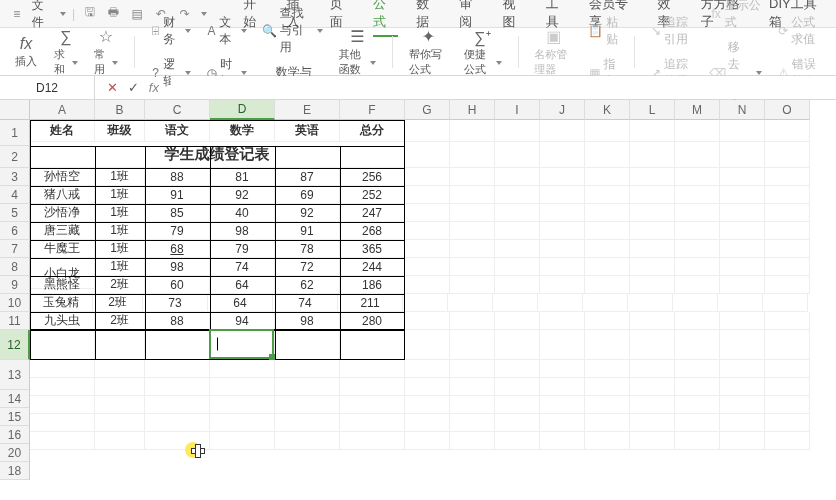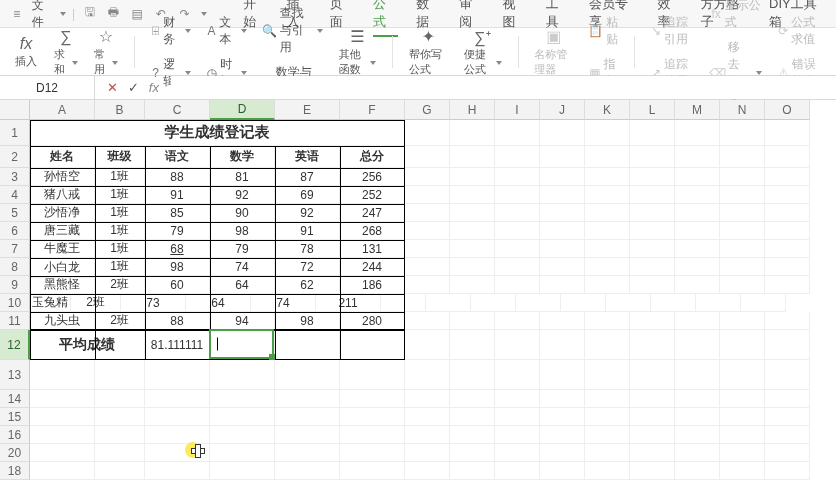--- a/index.html
+++ b/index.html
@@ -262,49 +262,49 @@
       <div class="row-h" style="height: 18px;">11</div>
       <div class="row-h sel" style="height: 30px;">12</div>
       <div class="row-h" style="height: 30px;">13</div>
       <div class="row-h" style="height: 18px;">14</div>
       <div class="row-h" style="height: 18px;">15</div>
       <div class="row-h" style="height: 18px;">16</div>
       <div class="row-h" style="height: 18px;">20</div>
       <div class="row-h" style="height: 18px;">18</div>
     </div>
   <div class="cells" id="cells">
-      <div class="cell-row" style="height: 26px;">
-        <div class="cell title" style="width: 375px; height: 26px;">学生成绩登记表</div>
-        <div class="cell" style="width: 45px; height: 26px;"></div>
-        <div class="cell" style="width: 45px; height: 26px;"></div>
-        <div class="cell" style="width: 45px; height: 26px;"></div>
-        <div class="cell" style="width: 45px; height: 26px;"></div>
-        <div class="cell" style="width: 45px; height: 26px;"></div>
-        <div class="cell" style="width: 45px; height: 26px;"></div>
-        <div class="cell" style="width: 45px; height: 26px;"></div>
-        <div class="cell" style="width: 45px; height: 26px;"></div>
-        <div class="cell" style="width: 45px; height: 26px;"></div>
-      </div>
       <div class="cell-row" style="height: 22px;">
         <div class="cell th" style="width: 65px; height: 22px;">姓名</div>
         <div class="cell th" style="width: 50px; height: 22px;">班级</div>
         <div class="cell th" style="width: 65px; height: 22px;">语文</div>
         <div class="cell th" style="width: 65px; height: 22px;">数学</div>
         <div class="cell th" style="width: 65px; height: 22px;">英语</div>
         <div class="cell th" style="width: 65px; height: 22px;">总分</div>
         <div class="cell" style="width: 45px; height: 22px;"></div>
         <div class="cell" style="width: 45px; height: 22px;"></div>
         <div class="cell" style="width: 45px; height: 22px;"></div>
         <div class="cell" style="width: 45px; height: 22px;"></div>
         <div class="cell" style="width: 45px; height: 22px;"></div>
         <div class="cell" style="width: 45px; height: 22px;"></div>
         <div class="cell" style="width: 45px; height: 22px;"></div>
         <div class="cell" style="width: 45px; height: 22px;"></div>
         <div class="cell" style="width: 45px; height: 22px;"></div>
       </div>
+      <div class="cell-row" style="height: 26px;">
+        <div class="cell title" style="width: 375px; height: 26px;">学生成绩登记表</div>
+        <div class="cell" style="width: 45px; height: 26px;"></div>
+        <div class="cell" style="width: 45px; height: 26px;"></div>
+        <div class="cell" style="width: 45px; height: 26px;"></div>
+        <div class="cell" style="width: 45px; height: 26px;"></div>
+        <div class="cell" style="width: 45px; height: 26px;"></div>
+        <div class="cell" style="width: 45px; height: 26px;"></div>
+        <div class="cell" style="width: 45px; height: 26px;"></div>
+        <div class="cell" style="width: 45px; height: 26px;"></div>
+        <div class="cell" style="width: 45px; height: 26px;"></div>
+      </div>
       <div class="cell-row" style="height: 18px;">
         <div class="cell" style="width: 65px; height: 18px;">孙悟空</div>
         <div class="cell" style="width: 50px; height: 18px;">1班</div>
         <div class="cell" style="width: 65px; height: 18px;">88</div>
         <div class="cell" style="width: 65px; height: 18px;">81</div>
         <div class="cell" style="width: 65px; height: 18px;">87</div>
         <div class="cell" style="width: 65px; height: 18px;">256</div>
         <div class="cell" style="width: 45px; height: 18px;"></div>
         <div class="cell" style="width: 45px; height: 18px;"></div>
         <div class="cell" style="width: 45px; height: 18px;"></div>
@@ -329,21 +329,21 @@
         <div class="cell" style="width: 45px; height: 18px;"></div>
         <div class="cell" style="width: 45px; height: 18px;"></div>
         <div class="cell" style="width: 45px; height: 18px;"></div>
         <div class="cell" style="width: 45px; height: 18px;"></div>
         <div class="cell" style="width: 45px; height: 18px;"></div>
       </div>
       <div class="cell-row" style="height: 18px;">
         <div class="cell" style="width: 65px; height: 18px;">沙悟净</div>
         <div class="cell" style="width: 50px; height: 18px;">1班</div>
         <div class="cell" style="width: 65px; height: 18px;">85</div>
-        <div class="cell" style="width: 65px; height: 18px;">90</div>
+        <div class="cell" style="width: 65px; height: 18px;">40</div>
         <div class="cell" style="width: 65px; height: 18px;">92</div>
         <div class="cell" style="width: 65px; height: 18px;">247</div>
         <div class="cell" style="width: 45px; height: 18px;"></div>
         <div class="cell" style="width: 45px; height: 18px;"></div>
         <div class="cell" style="width: 45px; height: 18px;"></div>
         <div class="cell" style="width: 45px; height: 18px;"></div>
         <div class="cell" style="width: 45px; height: 18px;"></div>
         <div class="cell" style="width: 45px; height: 18px;"></div>
         <div class="cell" style="width: 45px; height: 18px;"></div>
         <div class="cell" style="width: 45px; height: 18px;"></div>
@@ -365,33 +365,33 @@
         <div class="cell" style="width: 45px; height: 18px;"></div>
         <div class="cell" style="width: 45px; height: 18px;"></div>
         <div class="cell" style="width: 45px; height: 18px;"></div>
       </div>
       <div class="cell-row" style="height: 18px;">
         <div class="cell" style="width: 65px; height: 18px;">牛魔王</div>
         <div class="cell" style="width: 50px; height: 18px;">1班</div>
         <div class="cell" style="width: 65px; height: 18px; text-decoration: underline;">68</div>
         <div class="cell" style="width: 65px; height: 18px;">79</div>
         <div class="cell" style="width: 65px; height: 18px;">78</div>
-        <div class="cell" style="width: 65px; height: 18px;">131</div>
-        <div class="cell" style="width: 45px; height: 18px;"></div>
-        <div class="cell" style="width: 45px; height: 18px;"></div>
-        <div class="cell" style="width: 45px; height: 18px;"></div>
-        <div class="cell" style="width: 45px; height: 18px;"></div>
-        <div class="cell" style="width: 45px; height: 18px;"></div>
-        <div class="cell" style="width: 45px; height: 18px;"></div>
-        <div class="cell" style="width: 45px; height: 18px;"></div>
-        <div class="cell" style="width: 45px; height: 18px;"></div>
-        <div class="cell" style="width: 45px; height: 18px;"></div>
-      </div>
-      <div class="cell-row" style="height: 18px;">
-        <div class="cell" style="width: 65px; height: 20px;">小白龙</div>
+        <div class="cell" style="width: 65px; height: 18px;">365</div>
+        <div class="cell" style="width: 45px; height: 18px;"></div>
+        <div class="cell" style="width: 45px; height: 18px;"></div>
+        <div class="cell" style="width: 45px; height: 18px;"></div>
+        <div class="cell" style="width: 45px; height: 18px;"></div>
+        <div class="cell" style="width: 45px; height: 18px;"></div>
+        <div class="cell" style="width: 45px; height: 18px;"></div>
+        <div class="cell" style="width: 45px; height: 18px;"></div>
+        <div class="cell" style="width: 45px; height: 18px;"></div>
+        <div class="cell" style="width: 45px; height: 18px;"></div>
+      </div>
+      <div class="cell-row" style="height: 18px;">
+        <div class="cell" style="width: 65px; height: 31px;">小白龙</div>
         <div class="cell" style="width: 50px; height: 18px;">1班</div>
         <div class="cell" style="width: 65px; height: 18px;">98</div>
         <div class="cell" style="width: 65px; height: 18px;">74</div>
         <div class="cell" style="width: 65px; height: 18px;">72</div>
         <div class="cell" style="width: 65px; height: 18px;">244</div>
         <div class="cell" style="width: 45px; height: 18px;"></div>
         <div class="cell" style="width: 45px; height: 18px;"></div>
         <div class="cell" style="width: 45px; height: 18px;"></div>
         <div class="cell" style="width: 45px; height: 18px;"></div>
         <div class="cell" style="width: 45px; height: 18px;"></div>
@@ -411,21 +411,21 @@
         <div class="cell" style="width: 45px; height: 18px;"></div>
         <div class="cell" style="width: 45px; height: 18px;"></div>
         <div class="cell" style="width: 45px; height: 18px;"></div>
         <div class="cell" style="width: 45px; height: 18px;"></div>
         <div class="cell" style="width: 45px; height: 18px;"></div>
         <div class="cell" style="width: 45px; height: 18px;"></div>
         <div class="cell" style="width: 45px; height: 18px;"></div>
         <div class="cell" style="width: 45px; height: 18px;"></div>
       </div>
       <div class="cell-row" style="height: 18px;">
-        <div class="cell" style="width: 41px; height: 18px;">玉兔精</div>
+        <div class="cell" style="width: 63px; height: 18px;">玉兔精</div>
         <div class="cell" style="width: 50px; height: 18px;">2班</div>
         <div class="cell" style="width: 65px; height: 18px;">73</div>
         <div class="cell" style="width: 65px; height: 18px;">64</div>
         <div class="cell" style="width: 65px; height: 18px;">74</div>
         <div class="cell" style="width: 65px; height: 18px;">211</div>
         <div class="cell" style="width: 45px; height: 18px;"></div>
         <div class="cell" style="width: 45px; height: 18px;"></div>
         <div class="cell" style="width: 45px; height: 18px;"></div>
         <div class="cell" style="width: 45px; height: 18px;"></div>
         <div class="cell" style="width: 45px; height: 18px;"></div>
@@ -443,36 +443,20 @@
         <div class="cell" style="width: 65px; height: 18px;">280</div>
         <div class="cell" style="width: 45px; height: 18px;"></div>
         <div class="cell" style="width: 45px; height: 18px;"></div>
         <div class="cell" style="width: 45px; height: 18px;"></div>
         <div class="cell" style="width: 45px; height: 18px;"></div>
         <div class="cell" style="width: 45px; height: 18px;"></div>
         <div class="cell" style="width: 45px; height: 18px;"></div>
         <div class="cell" style="width: 45px; height: 18px;"></div>
         <div class="cell" style="width: 45px; height: 18px;"></div>
         <div class="cell" style="width: 45px; height: 18px;"></div>
-      </div>
-      <div class="cell-row" style="height: 30px;">
-        <div class="cell th" style="width: 115px; height: 30px; font-family: SimSun, serif; font-size: 14px;">平均成绩</div>
-        <div class="cell" style="width: 65px; height: 30px;">81.111111</div>
-        <div class="cell" style="width: 65px; height: 30px;"></div>
-        <div class="cell" style="width: 65px; height: 30px;"></div>
-        <div class="cell" style="width: 65px; height: 30px;"></div>
-        <div class="cell" style="width: 45px; height: 30px;"></div>
-        <div class="cell" style="width: 45px; height: 30px;"></div>
-        <div class="cell" style="width: 45px; height: 30px;"></div>
-        <div class="cell" style="width: 45px; height: 30px;"></div>
-        <div class="cell" style="width: 45px; height: 30px;"></div>
-        <div class="cell" style="width: 45px; height: 30px;"></div>
-        <div class="cell" style="width: 45px; height: 30px;"></div>
-        <div class="cell" style="width: 45px; height: 30px;"></div>
-        <div class="cell" style="width: 45px; height: 30px;"></div>
       </div>
       <div class="cell-row" style="height: 30px;">
         <div class="cell" style="width: 65px; height: 30px;"></div>
         <div class="cell" style="width: 50px; height: 30px;"></div>
         <div class="cell" style="width: 65px; height: 30px;"></div>
         <div class="cell" style="width: 65px; height: 30px;"></div>
         <div class="cell" style="width: 65px; height: 30px;"></div>
         <div class="cell" style="width: 65px; height: 30px;"></div>
         <div class="cell" style="width: 45px; height: 30px;"></div>
         <div class="cell" style="width: 45px; height: 30px;"></div>

